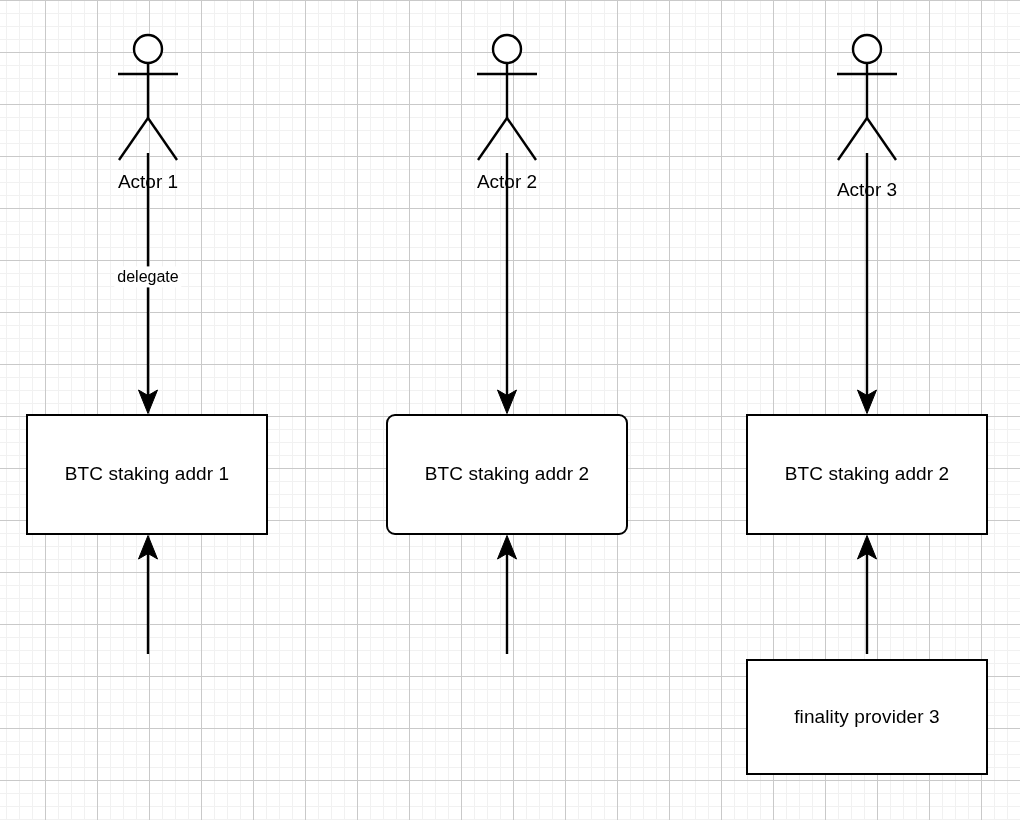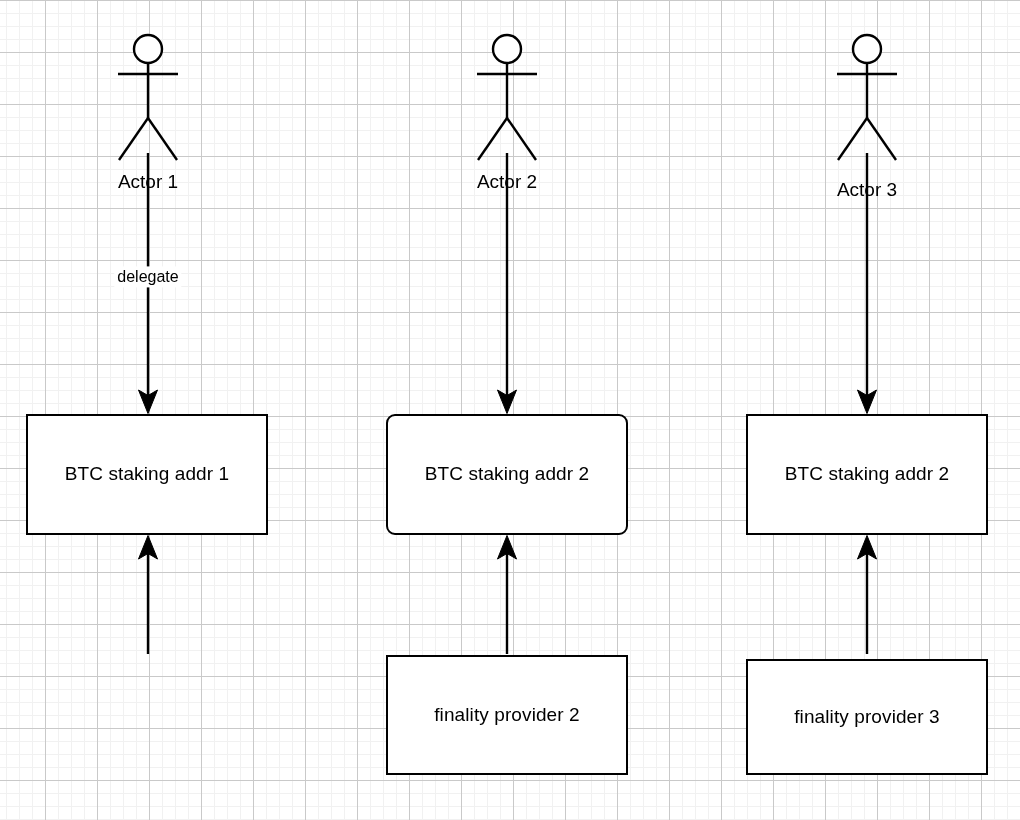--- a/index.html
+++ b/index.html
@@ -141,16 +141,15 @@
   <div class="actor-label" style="left:148px; top:182px;">Actor 1</div>
   <div class="actor-label" style="left:507px; top:182px;">Actor 2</div>
   <div class="actor-label" style="left:867px; top:182px;margin-top:8px;">Actor 3</div>
 
   <div class="edge-label" style="left:148px; top:277px;">delegate</div>
 
   <div class="node-box" style="left:26px;  top:414px; width:242px; height:121px;">BTC staking addr 1</div>
   <div class="node-box" style="left:386px; top:414px; width:242px; height:121px;border-radius:9px;">BTC staking addr 2</div>
   <div class="node-box" style="left:746px; top:414px; width:242px; height:121px;">BTC staking addr 2</div>
 
-  <div class="node-box" style="left:386px; top:655px; width:242px; height:120px;">finality provider 2</div>
   <div class="node-box" style="left:746px; top:659px; width:242px; height:116px;">finality provider 3</div>
 
 </div>
 
 </body></html>

